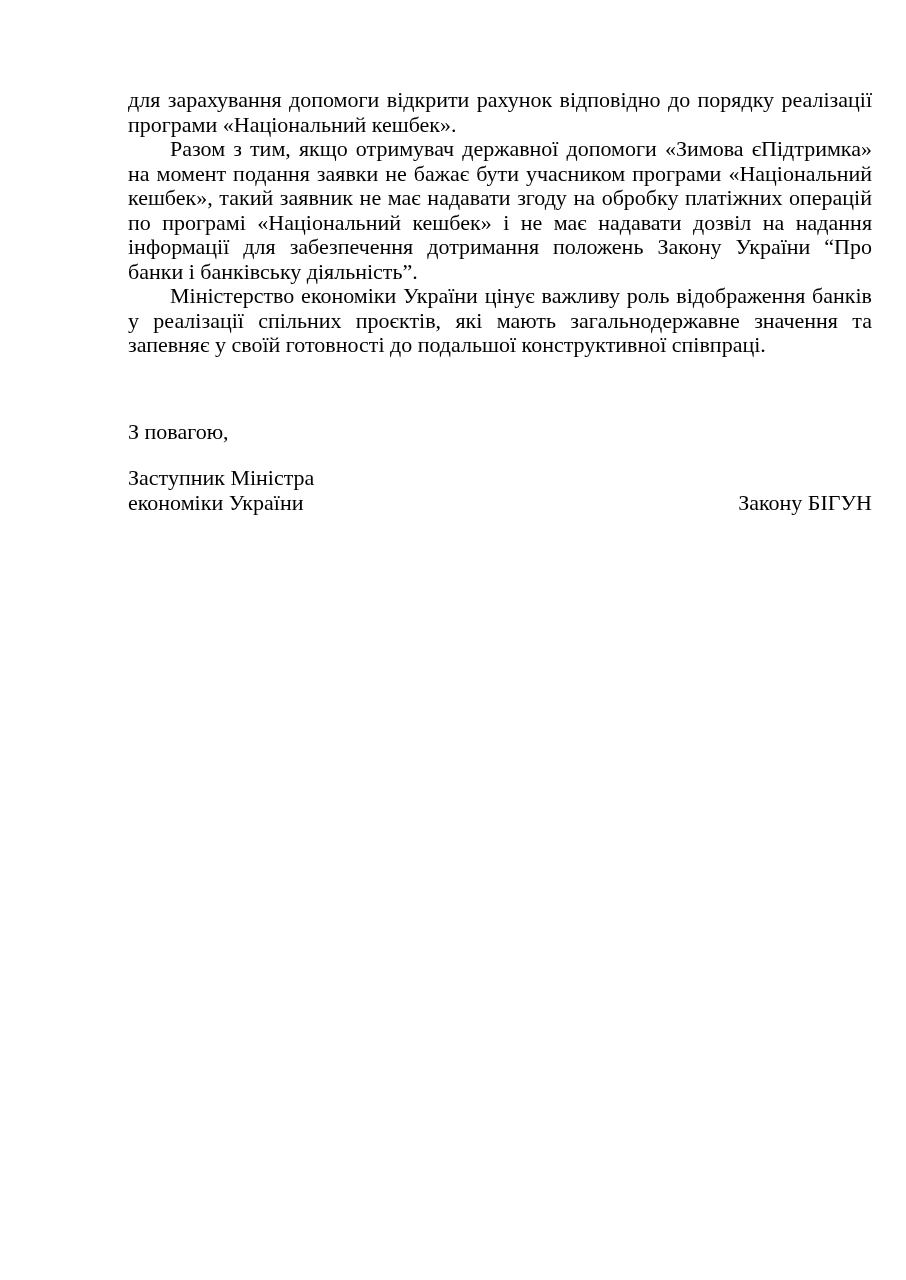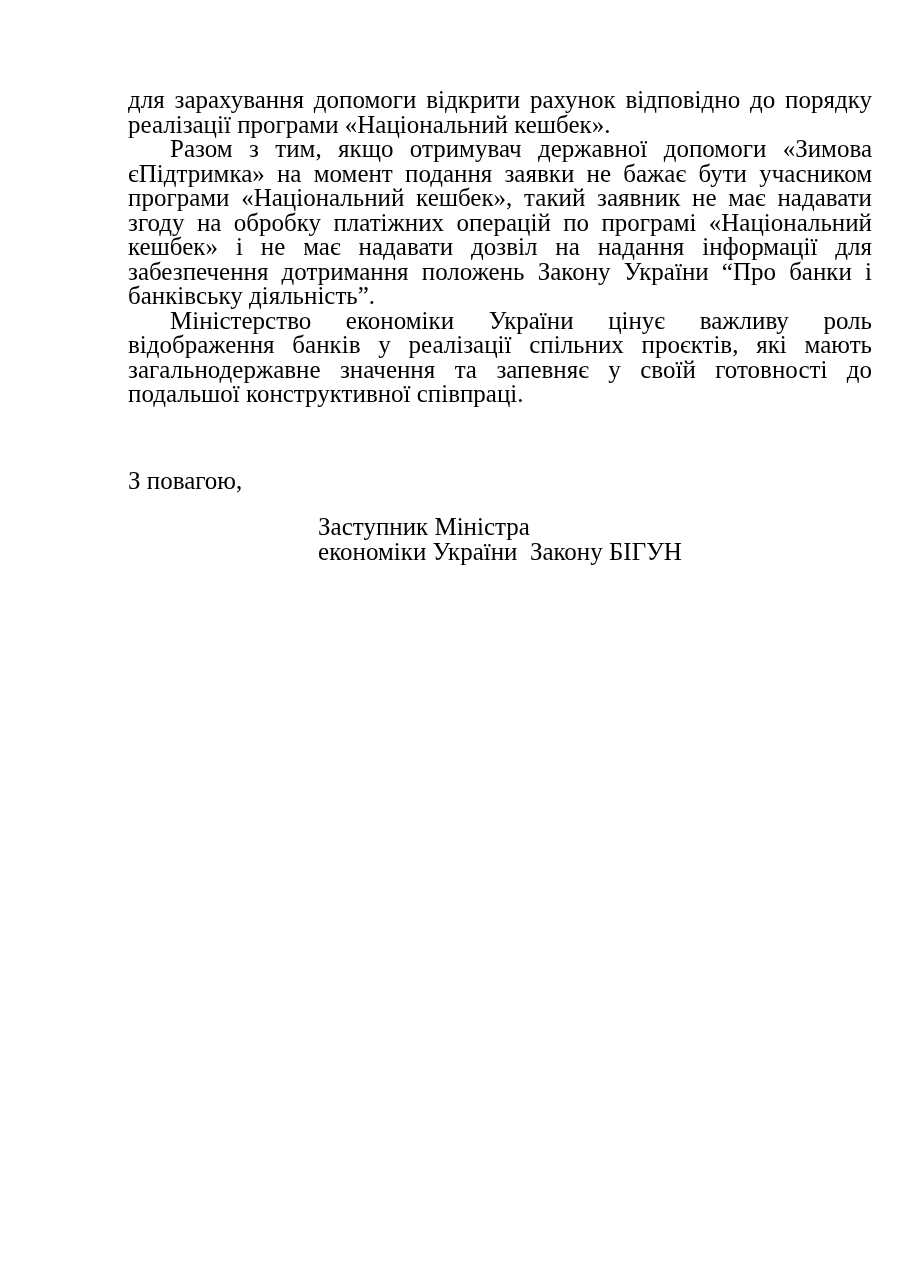--- a/index.html
+++ b/index.html
@@ -7,21 +7,21 @@
     padding: 0;
     background: #ffffff;
   }
   .page {
     position: relative;
     width: 906px;
     height: 1128px;
     background: #ffffff;
     color: #000000;
     font-family: "Liberation Serif", "DejaVu Serif", serif;
-    font-size: 25px;
+    font-size: 22px;
     line-height: 24.5px;
     box-sizing: border-box;
     padding: 88px 34px 0 128px;
     overflow: hidden;
   }
   .body-text p {
     margin: 0;
     text-align: justify;
   }
   .body-text p.indent {
@@ -30,21 +30,21 @@
   .body-text p.space-before {
     margin-top: 20px;
   }
   .closing {
     margin-top: 62px;
     text-align: left;
   }
   .sig-row {
     margin-top: 22px;
     display: flex;
-    justify-content: center;
+    justify-content: space-between;
     align-items: flex-end;
   }
   .sig-title div {
     text-align: left;
   }
   .sig-name {
     text-align: right;
     white-space: nowrap;
   }
 </style>

